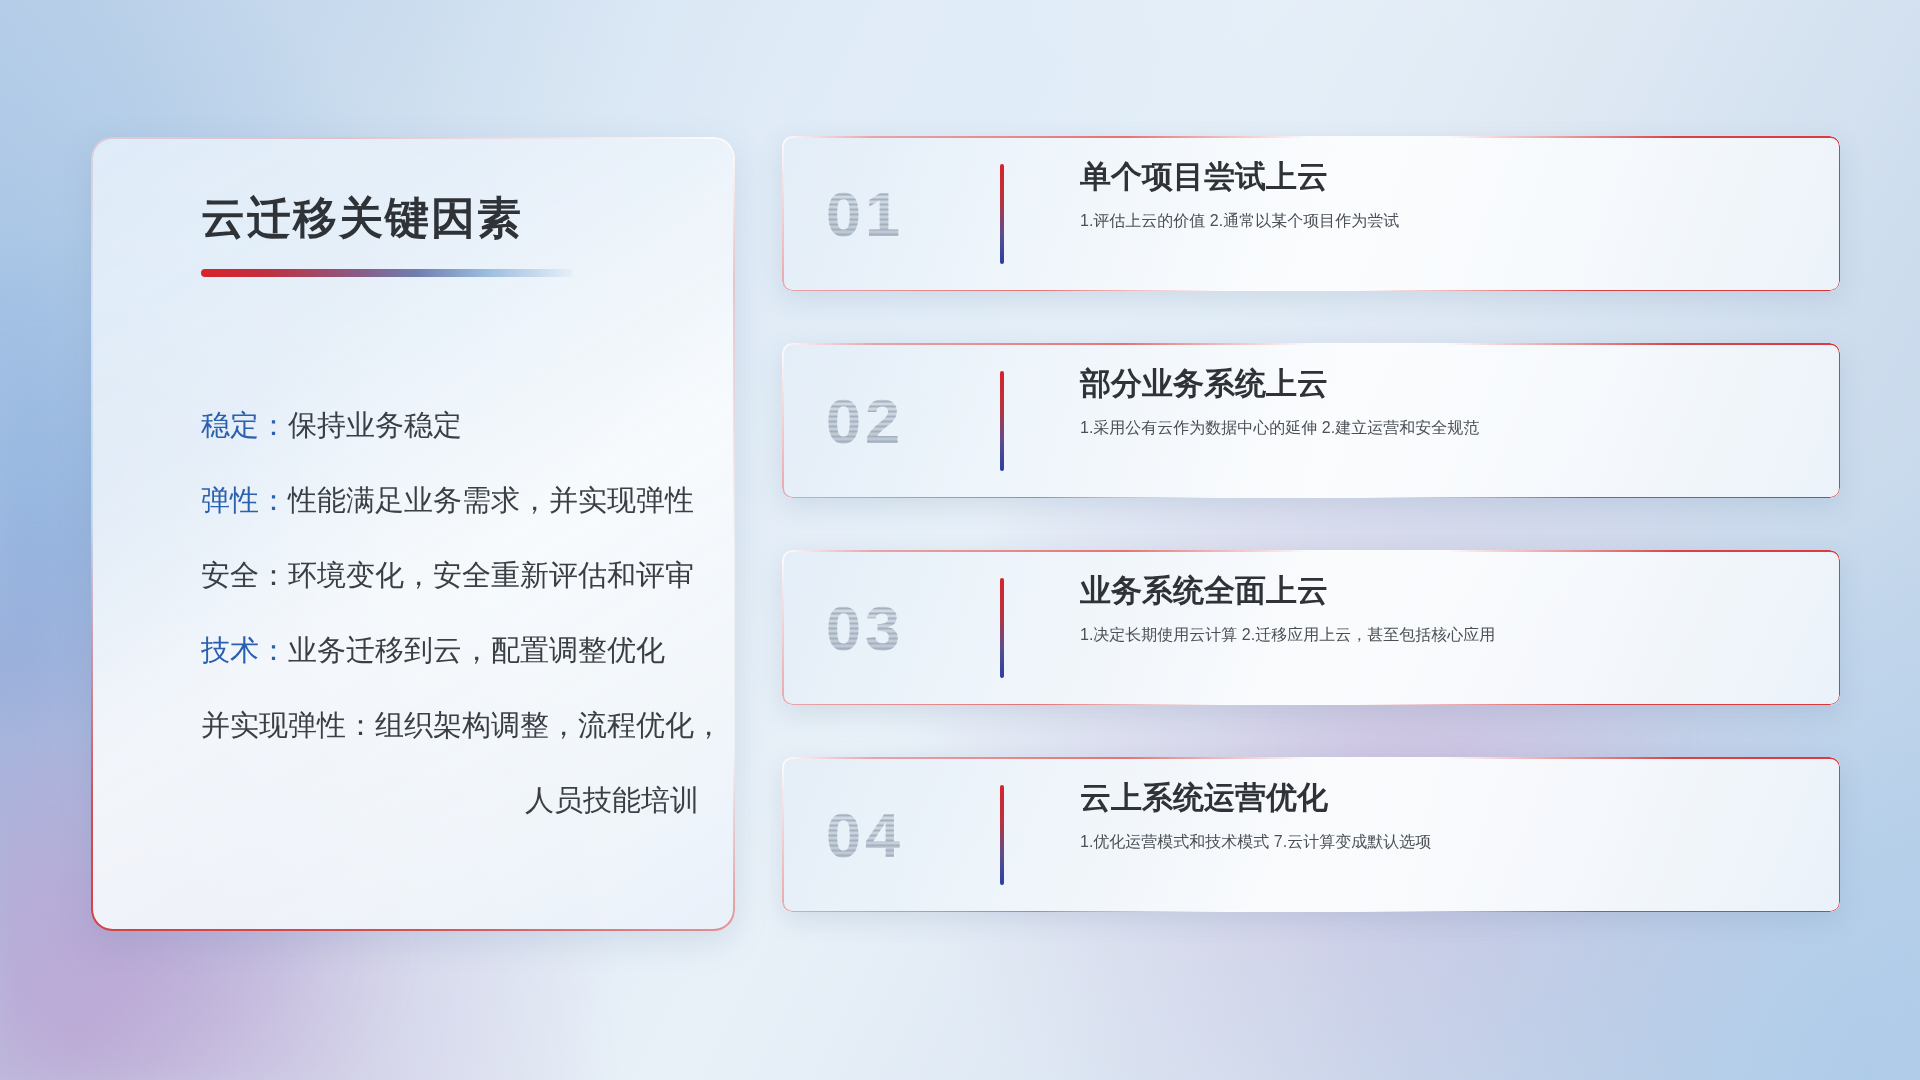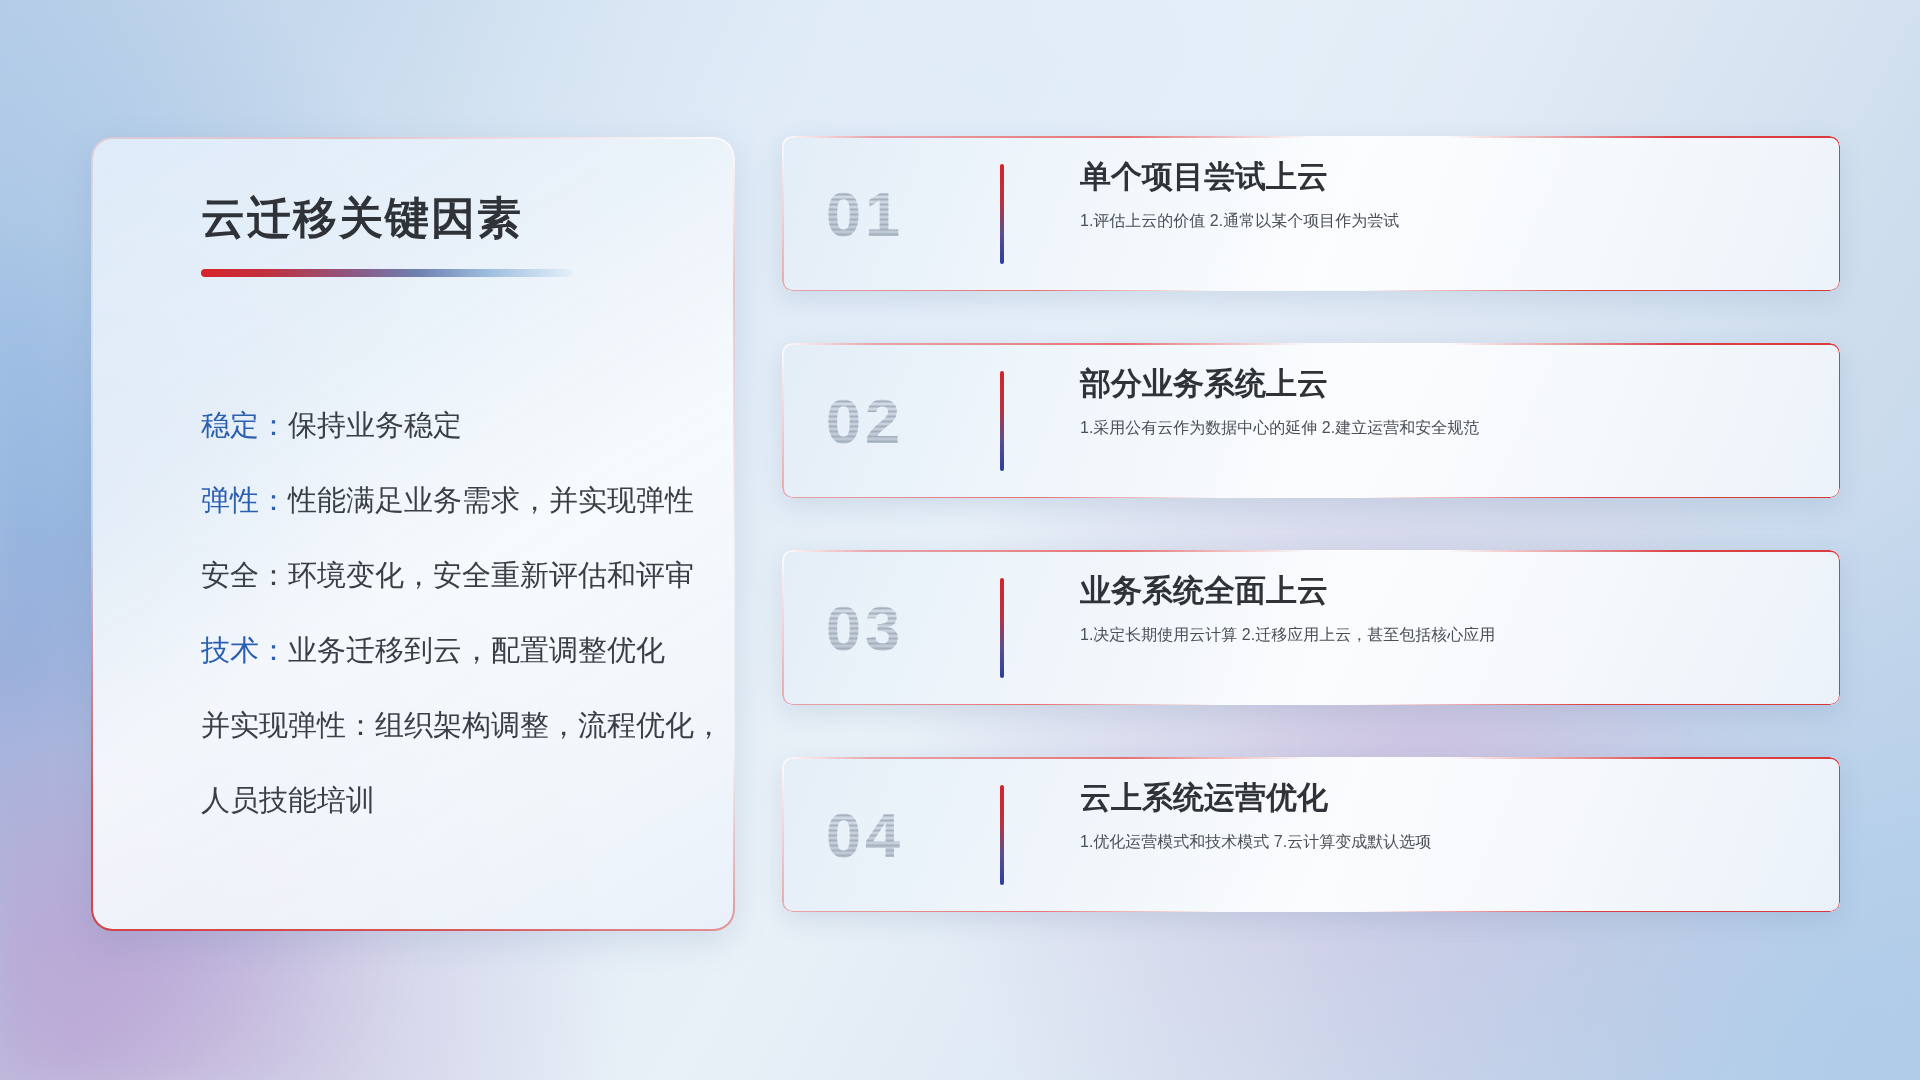--- a/index.html
+++ b/index.html
@@ -121,21 +121,21 @@
     right: 34px;
     margin-top: 44px;
   }
   .kv-line {
     font-size: 29px;
     line-height: 1.0;
     color: #3a3f45;
     margin-bottom: 46px;
     white-space: nowrap;
   }
-  .kv-line:last-child { margin-bottom: 0; }
+  .kv-line:last-child { margin-bottom: 0; text-align: right; }
   .kv-key-blue { color: #2b5fb0; }
   .kv-key-grey { color: #3a3f45; }
 
   
   #right-col {
     position: absolute;
     left: 782px;
     top: 136px;
   }
   .step-card {

